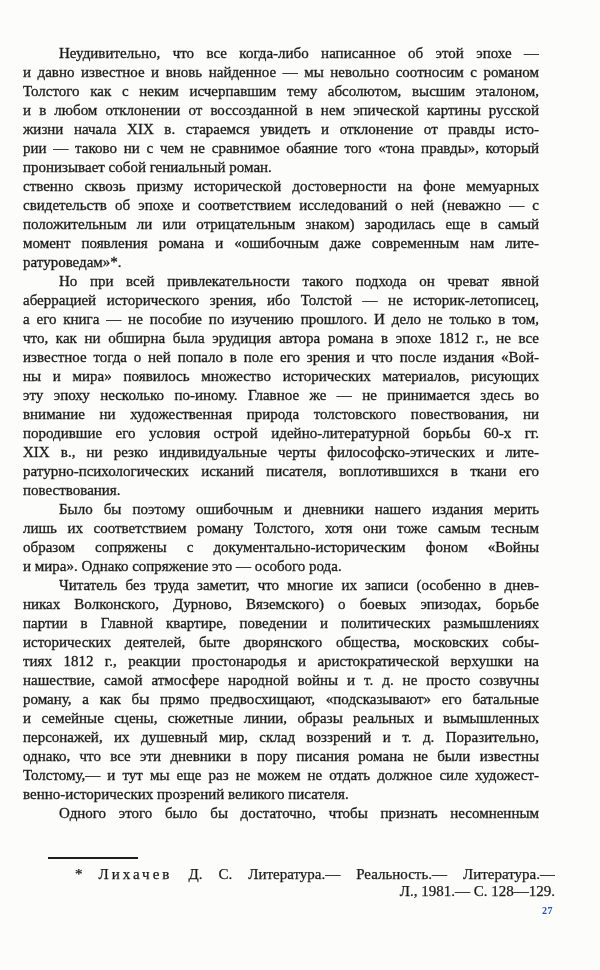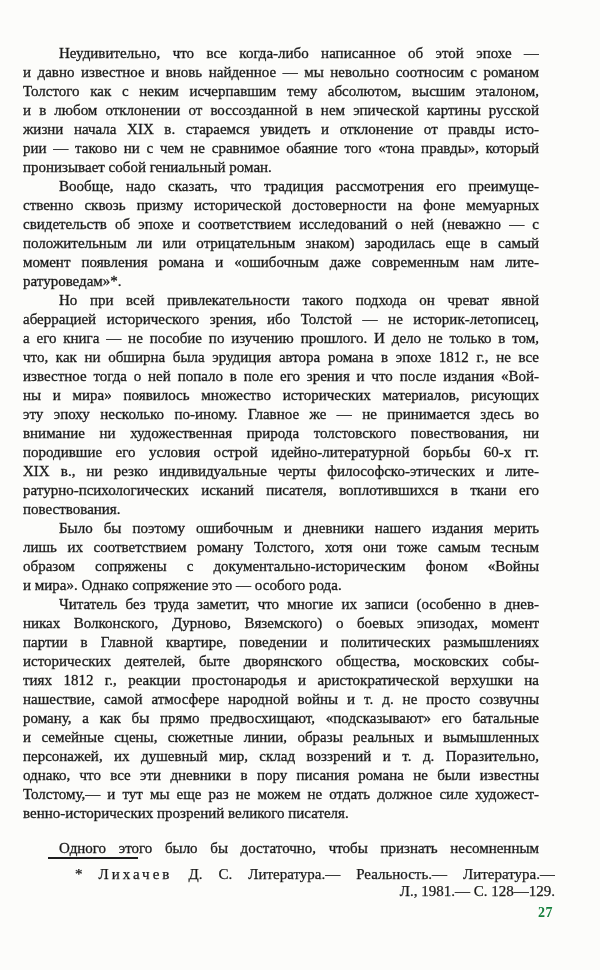--- a/index.html
+++ b/index.html
@@ -21,21 +21,21 @@
   .body-text {
     position: absolute;
     left: 23px;
     top: 44px;
     width: 516px;
     font-size: 15px;
     line-height: 19px;
     -webkit-text-stroke: 0.3px #1a1a1a;
   }
   .paragraph { margin: 0; }
-  .paragraph.space-before { margin-top: 16px; }
+  .paragraph.space-before { margin-top: 0; }
   .line {
     height: 19px;
     overflow: hidden;
     text-align: justify;
     text-align-last: justify;
     white-space: normal;
   }
   .line.first { text-indent: 36px; }
   .line.last { text-align-last: left; }
   .footnote-rule {
@@ -68,43 +68,42 @@
     overflow: hidden;
     font-family: Liberation Serif, serif;
   }
   .fn-author { letter-spacing: 3px; }
   .page-number {
     position: absolute;
     left: 39px;
     top: 905px;
     width: 514px;
     text-align: right;
-    font-size: 14px;
+    font-size: 10px;
     font-weight: bold;
     letter-spacing: 0.5px;
-    color: #15803d;
+    color: #1d4ed8;
   }
 </style>
 </head>
 <body>
 
 <div class="page">
 
   <div class="body-text">
       <div class="paragraph">
         <div class="line first">Неудивительно, что все когда-либо написанное об этой эпохе —</div>
         <div class="line">и давно известное и вновь найденное — мы невольно соотносим с романом</div>
         <div class="line">Толстого как с неким исчерпавшим тему абсолютом, высшим эталоном,</div>
         <div class="line">и в любом отклонении от воссозданной в нем эпической картины русской</div>
         <div class="line">жизни начала XIX в. стараемся увидеть и отклонение от правды исто-</div>
         <div class="line">рии — таково ни с чем не сравнимое обаяние того «тона правды», который</div>
         <div class="line last">пронизывает собой гениальный роман.</div>
       </div>
       <div class="paragraph">
-        <div class="line first">Вообще, надо сказать, что традиция рассмотрения его преимуще-</div>
         <div class="line">ственно сквозь призму исторической достоверности на фоне мемуарных</div>
         <div class="line">свидетельств об эпохе и соответствием исследований о ней (неважно — с</div>
         <div class="line">положительным ли или отрицательным знаком) зародилась еще в самый</div>
         <div class="line">момент появления романа и «ошибочным даже современным нам лите-</div>
         <div class="line last">ратуроведам»*.</div>
       </div>
       <div class="paragraph">
         <div class="line first">Но при всей привлекательности такого подхода он чреват явной</div>
         <div class="line">аберрацией исторического зрения, ибо Толстой — не историк-летописец,</div>
         <div class="line">а его книга — не пособие по изучению прошлого. И дело не только в том,</div>
@@ -119,21 +118,21 @@
         <div class="line last">повествования.</div>
       </div>
       <div class="paragraph">
         <div class="line first">Было бы поэтому ошибочным и дневники нашего издания мерить</div>
         <div class="line">лишь их соответствием роману Толстого, хотя они тоже самым тесным</div>
         <div class="line">образом сопряжены с документально-историческим фоном «Войны</div>
         <div class="line last">и мира». Однако сопряжение это — особого рода.</div>
       </div>
       <div class="paragraph">
         <div class="line first">Читатель без труда заметит, что многие их записи (особенно в днев-</div>
-        <div class="line">никах Волконского, Дурново, Вяземского) о боевых эпизодах, момент</div>
+        <div class="line">никах Волконского, Дурново, Вяземского) о боевых эпизодах, борьбе</div>
         <div class="line">партии в Главной квартире, поведении и политических размышлениях</div>
         <div class="line">исторических деятелей, быте дворянского общества, московских собы-</div>
         <div class="line">тиях 1812 г., реакции простонародья и аристократической верхушки на</div>
         <div class="line">нашествие, самой атмосфере народной войны и т. д. не просто созвучны</div>
         <div class="line">роману, а как бы прямо предвосхищают, «подсказывают» его батальные</div>
         <div class="line">и семейные сцены, сюжетные линии, образы реальных и вымышленных</div>
         <div class="line">персонажей, их душевный мир, склад воззрений и т. д. Поразительно,</div>
         <div class="line">однако, что все эти дневники в пору писания романа не были известны</div>
         <div class="line">Толстому,— и тут мы еще раз не можем не отдать должное силе художест-</div>
         <div class="line last">венно-исторических прозрений великого писателя.</div>

